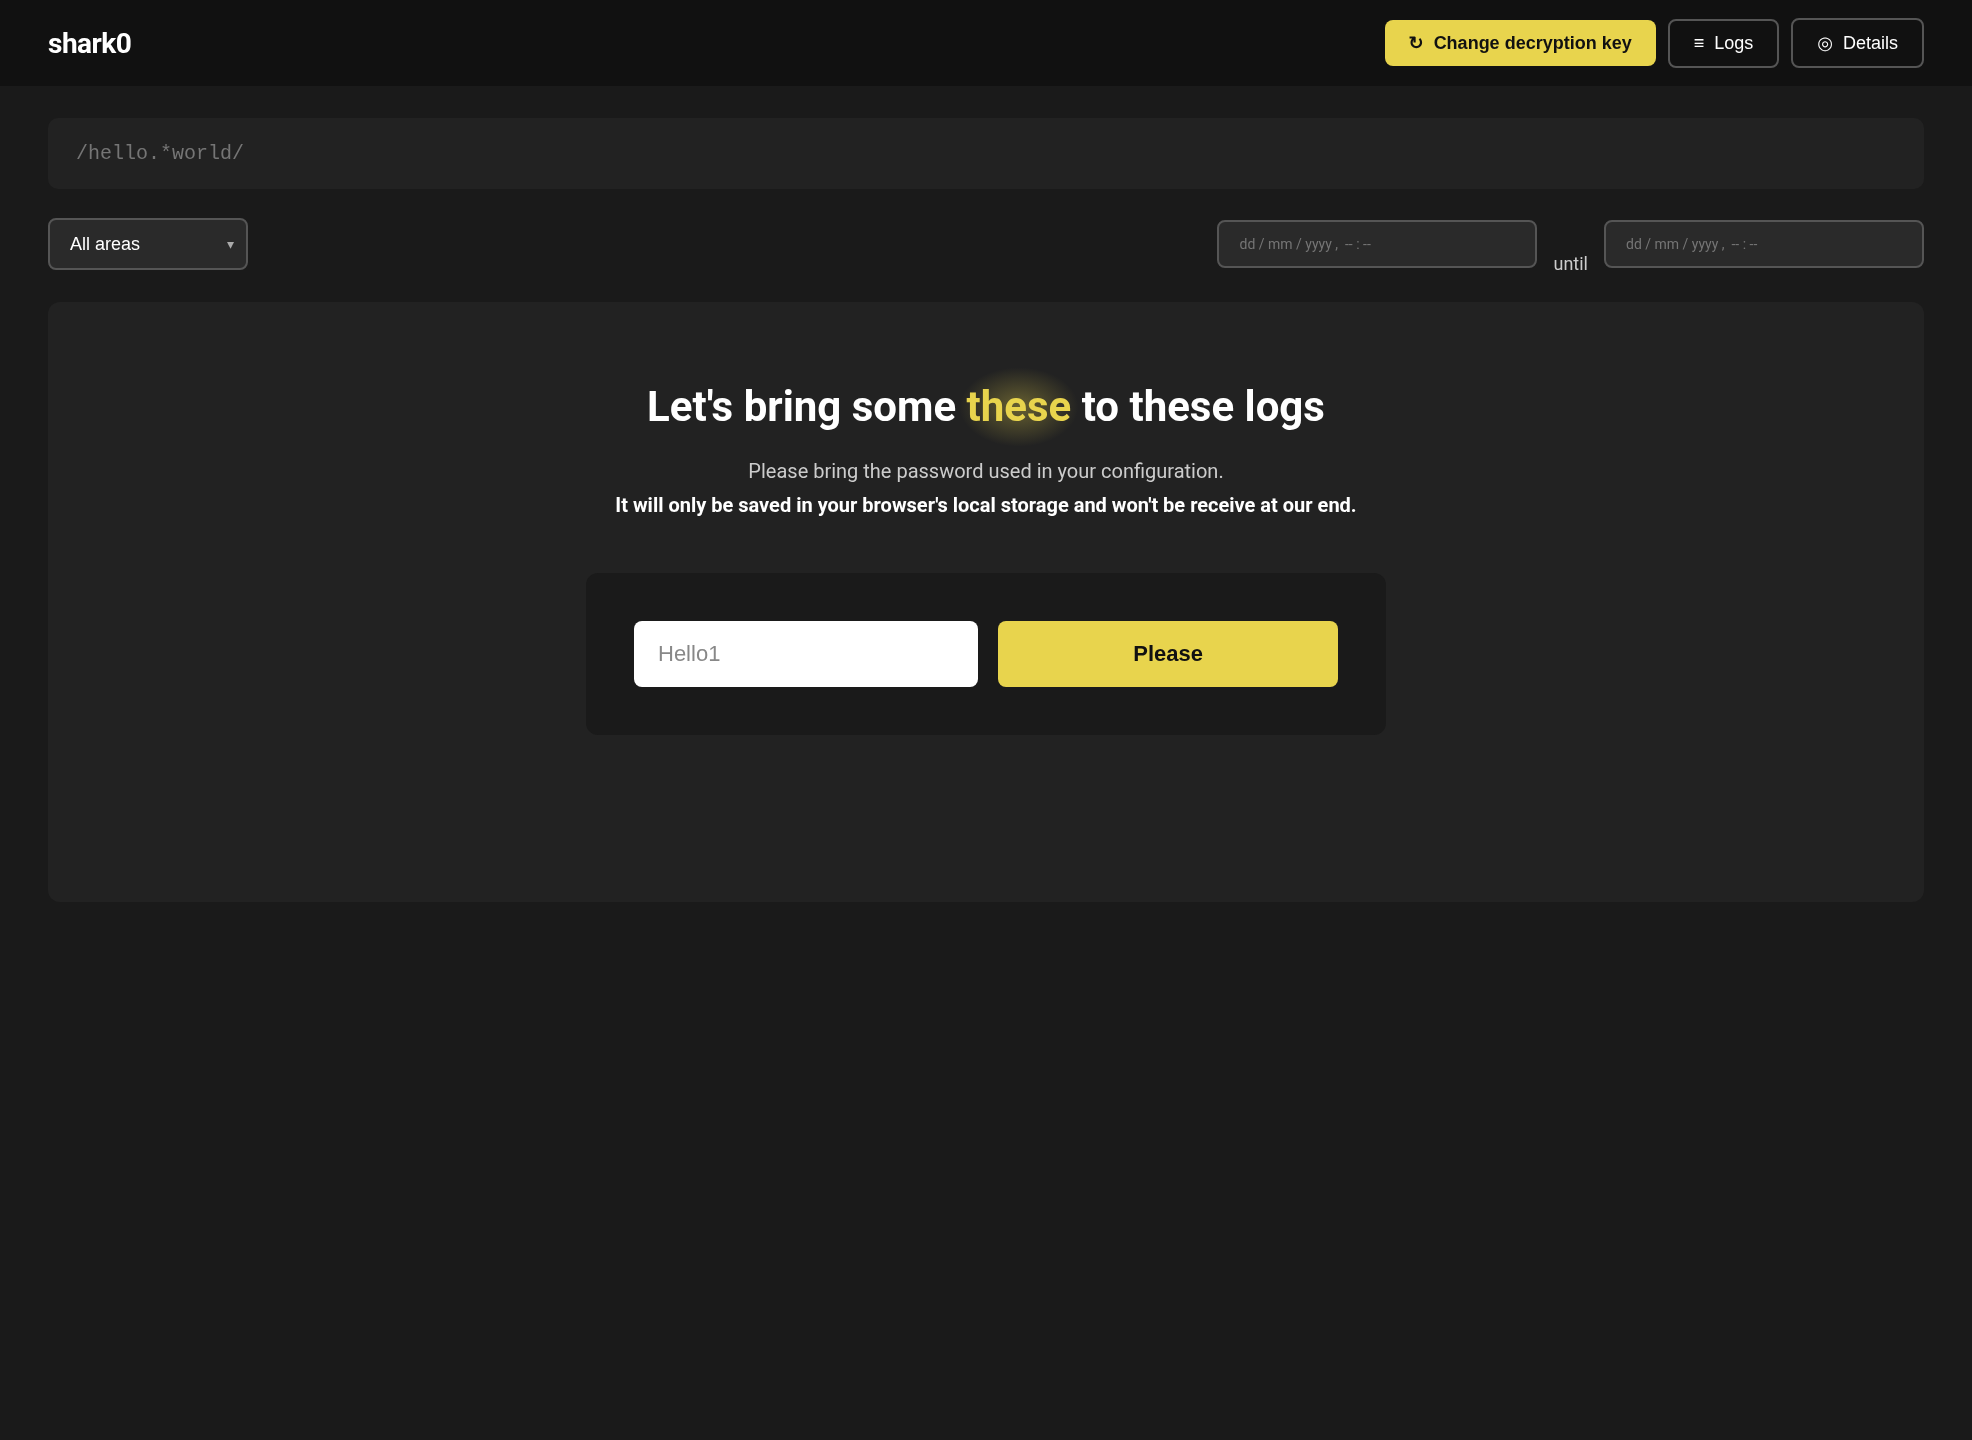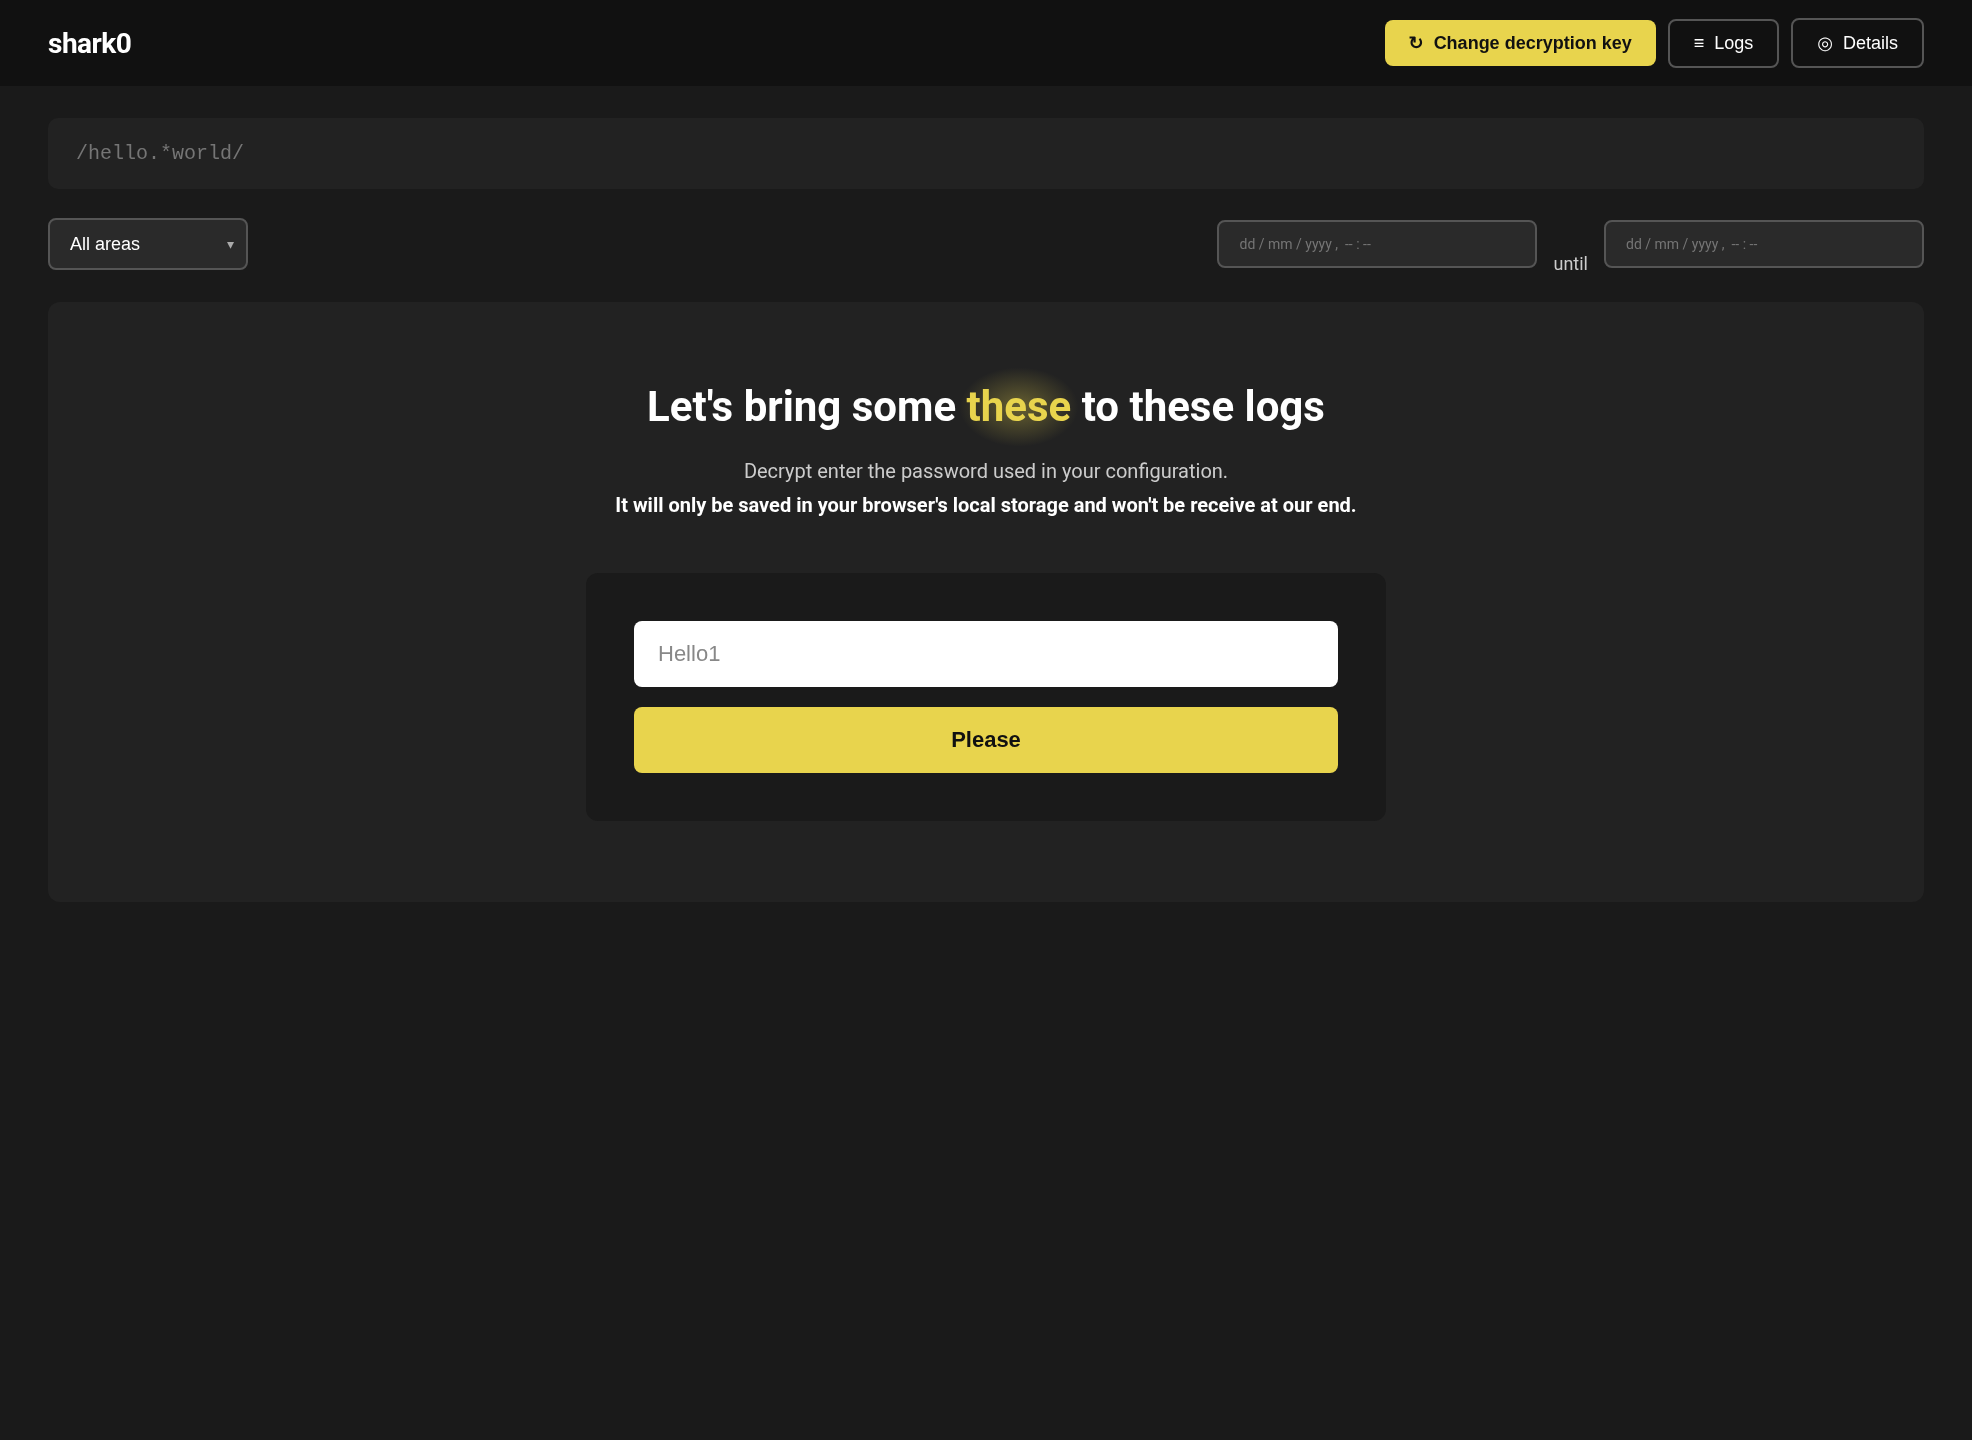--- a/index.html
+++ b/index.html
@@ -206,21 +206,21 @@
       font-weight: 700;
       margin-bottom: 56px;
     }
 
     .decrypt-form-container {
       background-color: #1a1a1a;
       border-radius: 12px;
       padding: 48px 48px;
       width: 800px;
       display: flex;
-      flex-direction: column;
+      flex-direction: row;
       gap: 20px;
     }
 
     .password-input {
       background-color: #ffffff;
       border: none;
       border-radius: 8px;
       padding: 20px 24px;
       font-size: 22px;
       color: #888888;
@@ -286,21 +286,21 @@
       <input type="text" class="date-input" placeholder="dd / mm / yyyy ,  -- : --" style="">
       <span class="until-label">until</span>
       <input type="text" class="date-input" placeholder="dd / mm / yyyy ,  -- : --" style="">
     </div>
   </div>
 
   <div class="decrypt-panel">
     <h1 class="decrypt-headline">
       <span>Let's bring some </span><span class="highlight">these</span><span> to these logs</span>
     </h1>
-    <p class="decrypt-subtext">Decrypt enter the password used in your configuration.</p>
+    <p class="decrypt-subtext">Please bring the password used in your configuration.</p>
     <p class="decrypt-subtext-bold">It will only be saved in your browser's local storage and won't be receive at our end.</p>
 
     <div class="decrypt-form-container">
       <input type="text" class="password-input" value="Hello1" placeholder="Hello1" style="">
       <button class="decrypt-button">Please</button>
     </div>
   </div>
 
 </main>
 

